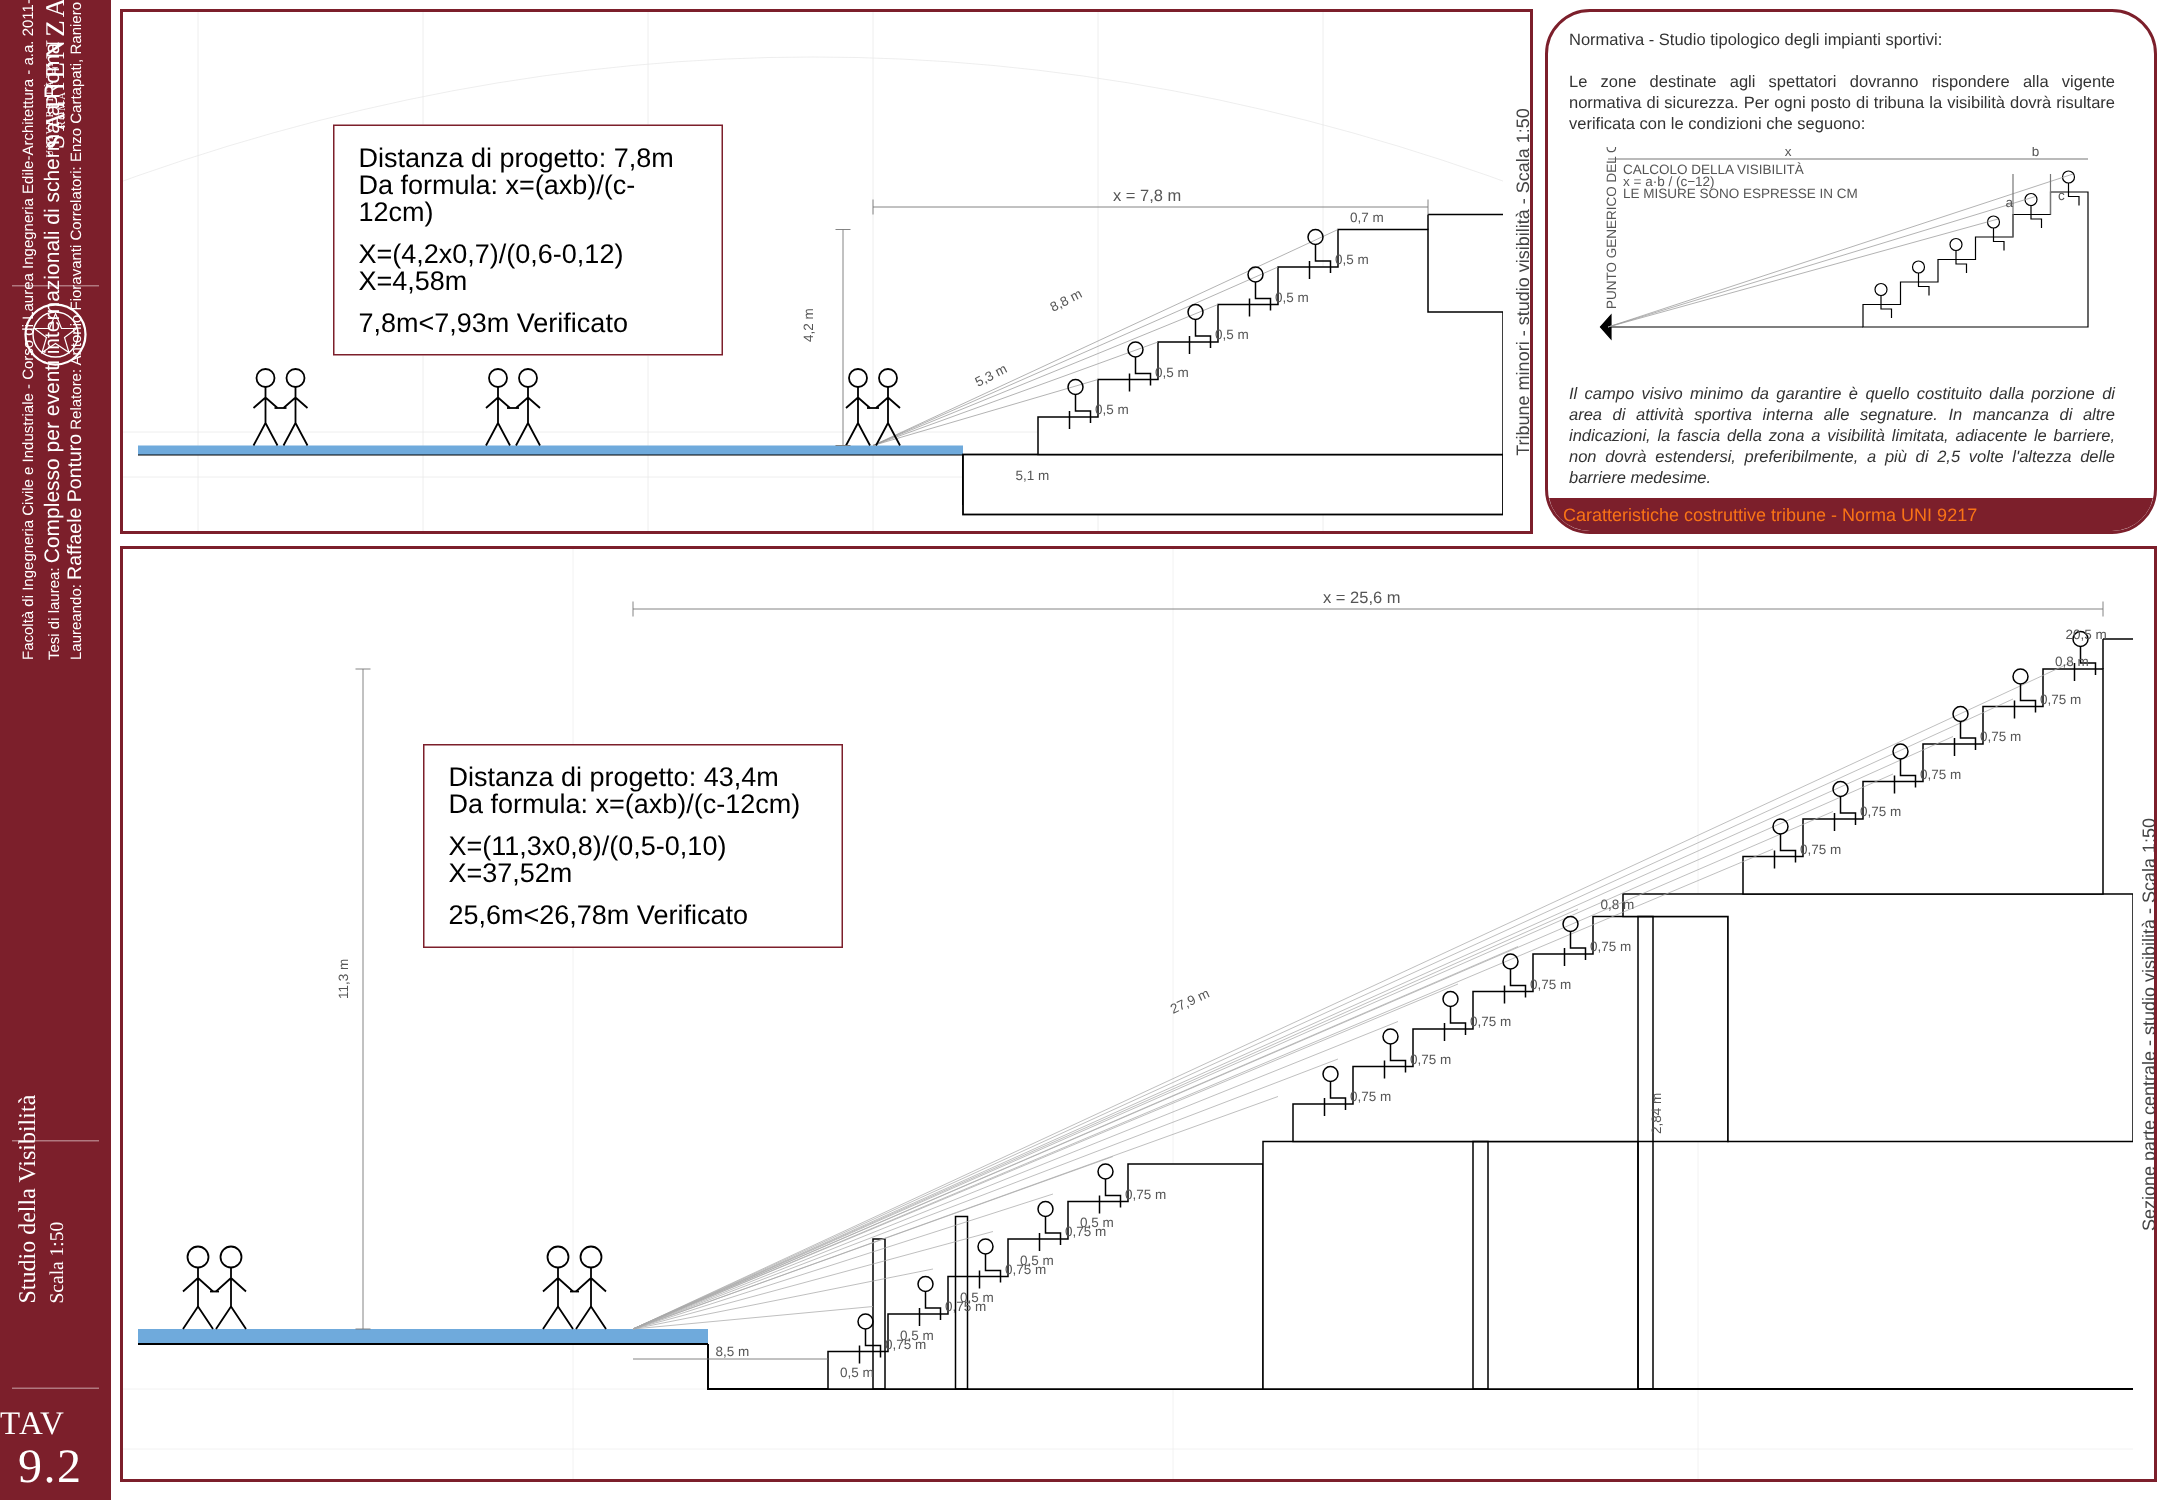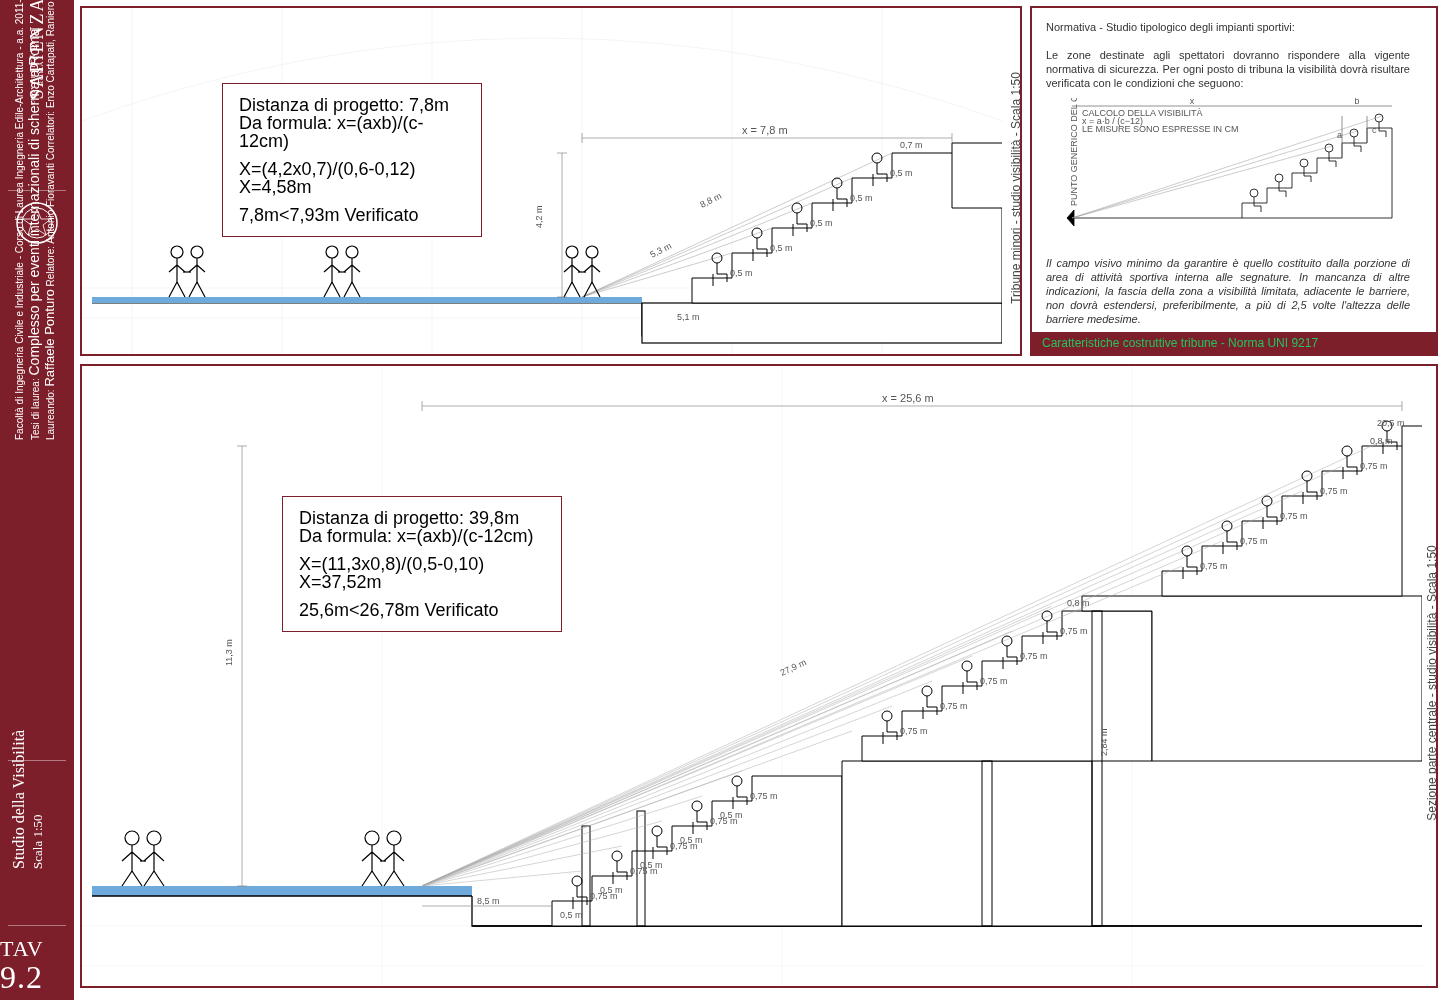--- a/index.html
+++ b/index.html
@@ -6,36 +6,36 @@
   html,body { width:1450px; height:1000px; font-family: Georgia, 'Times New Roman', serif; background:#fff; color:#000; }
   .page { position:relative; width:1450px; height:1000px; display:flex; }
   .sidebar { width:74px; height:1000px; background:#7c1f2b; color:#fff; position:relative; flex:0 0 74px; overflow:hidden; }
   .sidebar .vert { position:absolute; transform-origin:0 0; transform:rotate(-90deg); white-space:nowrap; left:13px; font-size:10px; line-height:13px; }
   .sidebar .vert.l1 { top:440px; font-family: Arial, sans-serif; }
   .sidebar .vert.l2 { top:440px; left:28px; font-family: Arial, sans-serif; font-size:11px;}
   .sidebar .vert.l3 { top:440px; left:43px; font-family: Arial, sans-serif; font-size:10px;}
   .sidebar .title-block { position:absolute; bottom:95px; left:10px; transform-origin:0 0; transform:rotate(-90deg); white-space:nowrap; font-size:16px; font-family: Georgia, serif; }
   .sidebar .title-block .sc { font-size:13px; display:block; margin-top:2px;}
   .sidebar .tav { position:absolute; bottom:8px; width:100%; text-align:left; font-size:22px; font-family:Georgia, serif; letter-spacing:1px;}
-  .sidebar .tav .num { font-size:32px; line-height:30px; }
+  .sidebar .tav .num { font-size:32px; line-height:30px;padding-left:12px; }
   .sidebar .logo { position:absolute; top:22px; left:0; width:74px; text-align:center; }
   .sidebar .logo-text { transform-origin:center; transform:rotate(-90deg); font-variant:small-caps; font-size:18px; letter-spacing:2px; display:block; margin-top:30px; font-family: 'Trajan Pro', Georgia, serif;}
   .sidebar .logo-sub { transform-origin:center; transform:rotate(-90deg); font-size:7px; letter-spacing:1px; display:block; margin-top:-8px;}
   .sidebar svg.seal { display:block; margin:120px auto 0 auto; }
   .sidebar .hr { position:absolute; left:8px; right:8px; height:1px; background:rgba(255,255,255,.4); }
 
   .canvas { flex:1; position:relative; height:1000px; }
 
   .panel { position:absolute; border:2px solid #7c1f2b; background:#fff; overflow:hidden; }
   .panel.top   { left:6px;  top:6px;   width:942px; height:350px; }
-  .panel.right { left:956px; top:6px;  width:408px; height:350px; }
+  .panel.right { left:956px; top:6px;  width:408px; height:350px;border-radius:30px; }
   .panel.bottom{ left:6px;  top:364px; width:1358px;height:624px; }
 
   .panel .vlabel { position:absolute; right:4px; top:50%; transform-origin:right center; transform:rotate(-90deg) translate(50%,0); font-size:12px; color:#444; white-space:nowrap; font-family: Arial, sans-serif;}
-  .panel.right .footer { position:absolute; left:0; right:0; bottom:0; height:22px; background:#7c1f2b; color:#22c55e; font-size:12px; line-height:22px; padding-left:10px; font-family: Arial, sans-serif;}
+  .panel.right .footer { position:absolute; left:0; right:0; bottom:0; height:22px; background:#7c1f2b; color:#f97316; font-size:12px; line-height:22px; padding-left:10px; font-family: Arial, sans-serif;}
 
   .calcbox { position:absolute; border:1.5px solid #7c1f2b; background:#fff; padding:12px 16px; font-size:18px; line-height:18px; font-family: Arial, sans-serif; }
   .panel.top .calcbox { left:140px; top:75px; width:260px; }
   .panel.bottom .calcbox { left:200px; top:130px; width:280px; }
 
   .norma-text { position:absolute; left:14px; right:26px; font-size:11px; line-height:14px; text-align:justify; color:#333; font-family: Arial, sans-serif;}
   .norma-text.t1 { top:12px; }
   .norma-text.t2 { top:248px;font-style:italic; }
   .norma-fig { position:absolute; left:30px; top:90px; width:340px; height:145px; }
 
@@ -451,21 +451,21 @@
         <text class="dimtxt" x="598" y="477">0,5 m</text>
         <text class="dimtxt" x="638" y="452">0,5 m</text>
 
         <text class="dimtxt" x="985" y="240">0,8 m</text>
         <text class="dimtxt" x="1025" y="390" transform="rotate(-90 1025 390)">2,84 m</text>
         <text class="dimtxt" x="1288" y="78">0,8 m</text>
         <text class="dimtxt" x="1295" y="60">20,5 m</text>
       </svg>
 
       <div class="calcbox">
-        <div>Distanza di progetto: 39,8m</div>
+        <div>Distanza di progetto: 43,4m</div>
         <div>Da formula:  x=(axb)/(c-12cm)</div>
         <div style="height:10px"></div>
         <div>X=(11,3x0,8)/(0,5-0,10)</div>
         <div>X=37,52m</div>
         <div style="height:10px"></div>
         <div>25,6m&lt;26,78m Verificato</div>
       </div>
     </div>
 
   </div>

